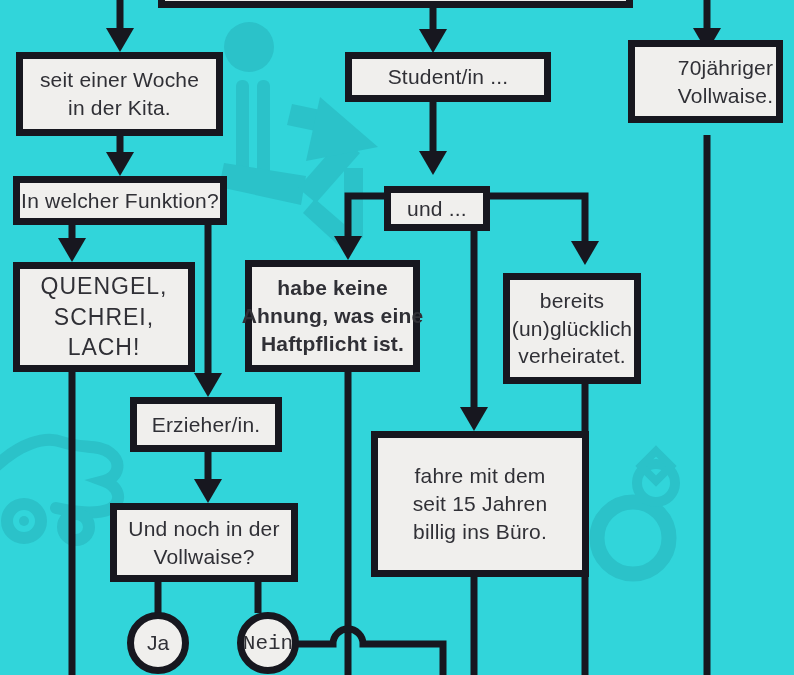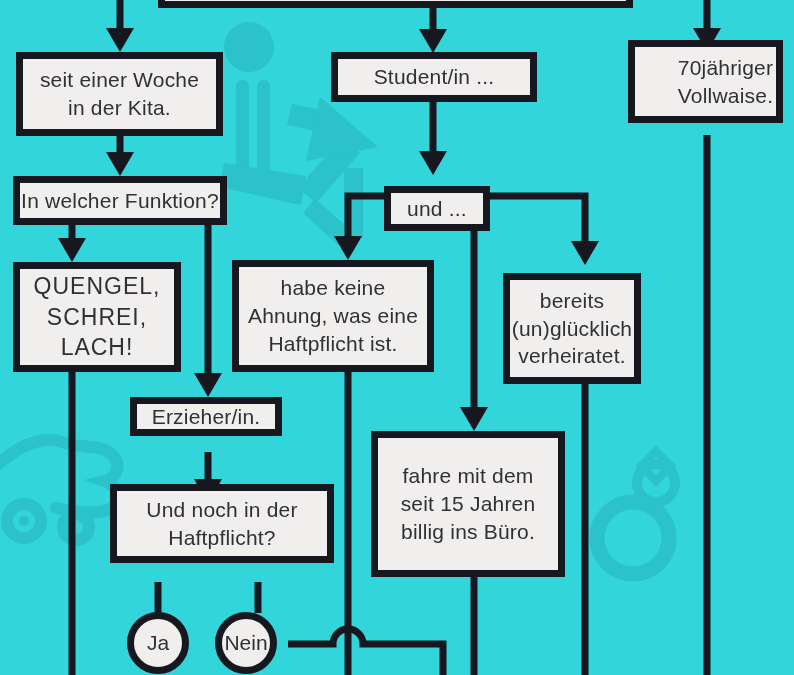--- a/index.html
+++ b/index.html
@@ -122,64 +122,64 @@
 
   <div class="node" style="left:16px;top:52px;width:207px;height:84px;">
     <div class="ln">seit einer Woche</div>
     <div class="ln">in der Kita.</div>
   </div>
 
   <div class="node" style="left:13px;top:176px;width:214px;height:49px;">
     <div class="ln">In welcher Funktion?</div>
   </div>
 
-  <div class="node caps" style="left:13px;top:262px;width:168px;height:110px;">
+  <div class="node caps" style="left:13px;top:262px;width:182px;height:110px;">
     <div class="ln">QUENGEL,</div>
     <div class="ln">SCHREI,</div>
     <div class="ln">LACH!</div>
   </div>
 
-  <div class="node" style="left:130px;top:397px;width:152px;height:39px;">
+  <div class="node" style="left:130px;top:397px;width:152px;height:55px;">
     <div class="ln">Erzieher/in.</div>
   </div>
 
-  <div class="node" style="left:110px;top:484px;width:224px;height:79px;">
+  <div class="node" style="left:110px;top:503px;width:188px;height:79px;">
     <div class="ln">Und noch in der</div>
-    <div class="ln">Haftpflicht?</div>
+    <div class="ln">Vollwaise?</div>
   </div>
 
   <div class="circle" style="left:127px;top:612px;justify-content:center;">
     <span>Ja</span>
   </div>
 
-  <div class="circle" style="left:215px;top:612px;">
+  <div class="circle" style="left:237px;top:612px;font-family:Liberation Mono, monospace;">
     <span>Nein</span>
   </div>
 
-  <div class="node" style="left:331px;top:52px;width:206px;height:50px;">
+  <div class="node" style="left:345px;top:52px;width:206px;height:50px;">
     <div class="ln">Student/in ...</div>
   </div>
 
   <div class="node" style="left:384px;top:186px;width:106px;height:45px;">
     <div class="ln">und ...</div>
   </div>
 
-  <div class="node" style="left:232px;top:260px;width:202px;height:112px;">
+  <div class="node" style="left:245px;top:260px;width:175px;height:112px;font-weight:bold;">
     <div class="ln">habe keine</div>
     <div class="ln">Ahnung, was eine</div>
     <div class="ln">Haftpflicht ist.</div>
   </div>
 
   <div class="node" style="left:503px;top:273px;width:138px;height:111px;">
     <div class="ln">bereits</div>
     <div class="ln">(un)glücklich</div>
     <div class="ln">verheiratet.</div>
   </div>
 
-  <div class="node" style="left:371px;top:431px;width:194px;height:146px;">
+  <div class="node" style="left:371px;top:431px;width:218px;height:146px;">
     <div class="ln">fahre mit dem</div>
     <div class="ln">seit 15 Jahren</div>
     <div class="ln">billig ins Büro.</div>
   </div>
 
   <div class="node" style="left:628px;top:40px;width:155px;height:83px;padding-left:40px;">
     <div class="ln">70jähriger</div>
     <div class="ln">Vollwaise.</div>
   </div>
 

